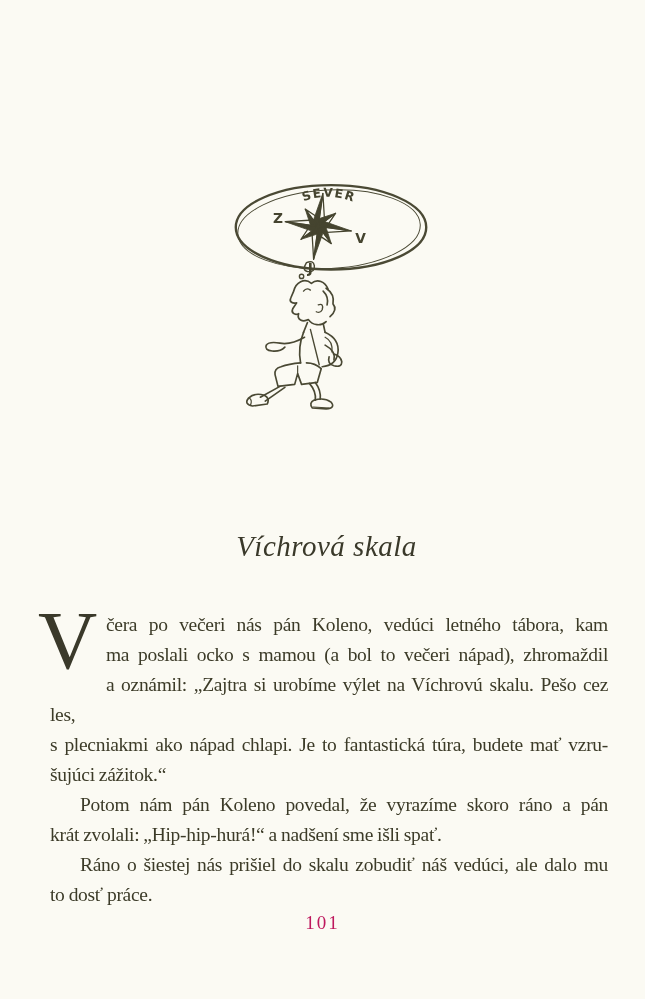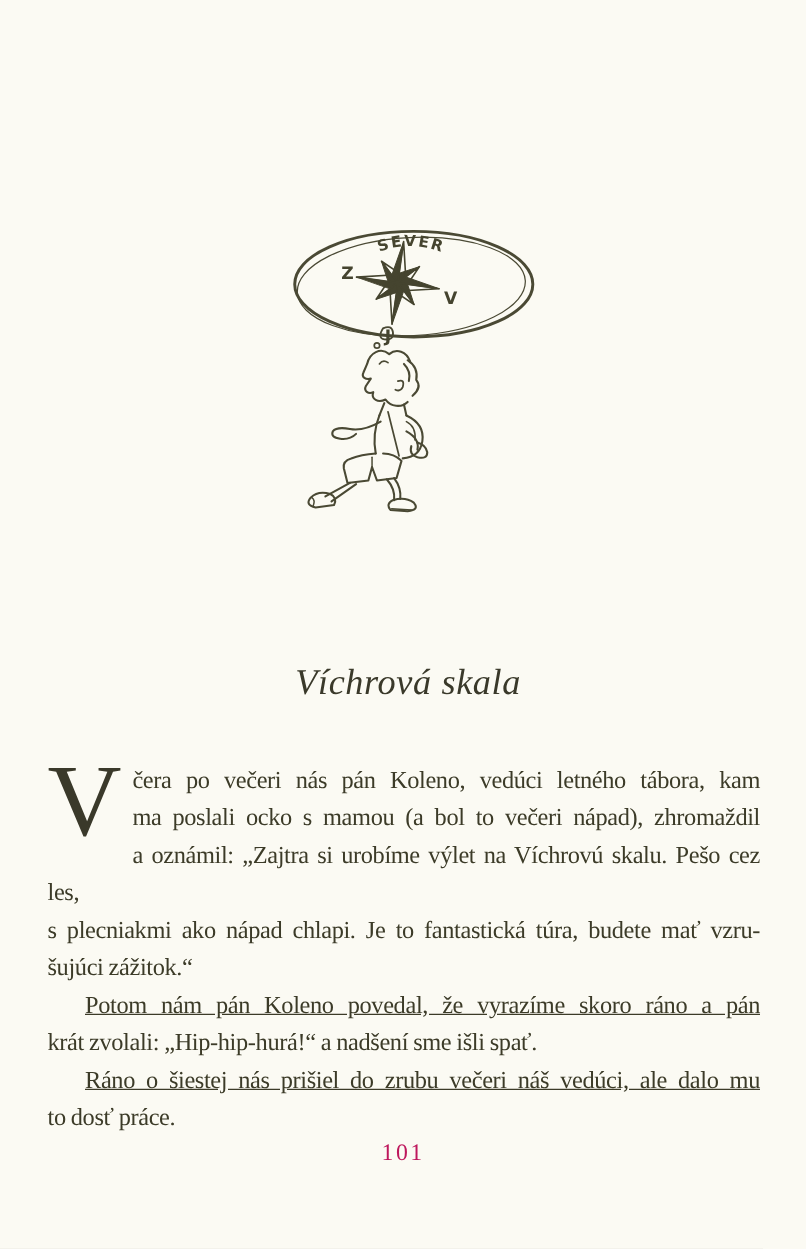--- a/index.html
+++ b/index.html
@@ -36,23 +36,24 @@
     line-height:30px;
     letter-spacing:-0.3px;
     word-spacing:-0.5px;
     color:#3c3b28;
   }
   .para { margin:0; }
   .line {
     display:block;
     text-align:justify;
     text-align-last:justify;
+    margin-left:12px;
   }
   .line.last { text-align:right; text-align-last:left; }
-  .line.indent { padding-left:30px;text-decoration:underline; }
+  .line.indent { padding-left:30px; }
   .dropcap {
     float:left;
     font-size:82px;
     line-height:58px;
     height:60px;
     padding:2px 9px 0 0;
     color:#3a392a;
   }
   .page-number {
     position:absolute;
@@ -157,20 +158,20 @@
       <span class="line">ma poslali ocko s mamou (a bol to večeri nápad), zhromaždil</span>
       <span class="line">a oznámil: „Zajtra si urobíme výlet na Víchrovú skalu. Pešo cez les,</span>
       <span class="line">s plecniakmi ako nápad chlapi. Je to fantastická túra, budete mať vzru-</span>
       <span class="line last">šujúci zážitok.“</span>
     </p>
     <p class="para">
       <span class="line indent">Potom nám pán Koleno povedal, že vyrazíme skoro ráno a pán</span>
       <span class="line last">krát zvolali: „Hip-hip-hurá!“ a nadšení sme išli spať.</span>
     </p>
     <p class="para">
-      <span class="line indent">Ráno o šiestej nás prišiel do zrubu večeri náš vedúci, ale dalo mu</span>
+      <span class="line indent">Ráno o šiestej nás prišiel do skalu zobudiť náš vedúci, ale dalo mu</span>
       <span class="line last">to dosť práce.</span>
     </p>
   </div>
 
   <div class="page-number">101</div>
 
 </div>
 
 </body></html>

